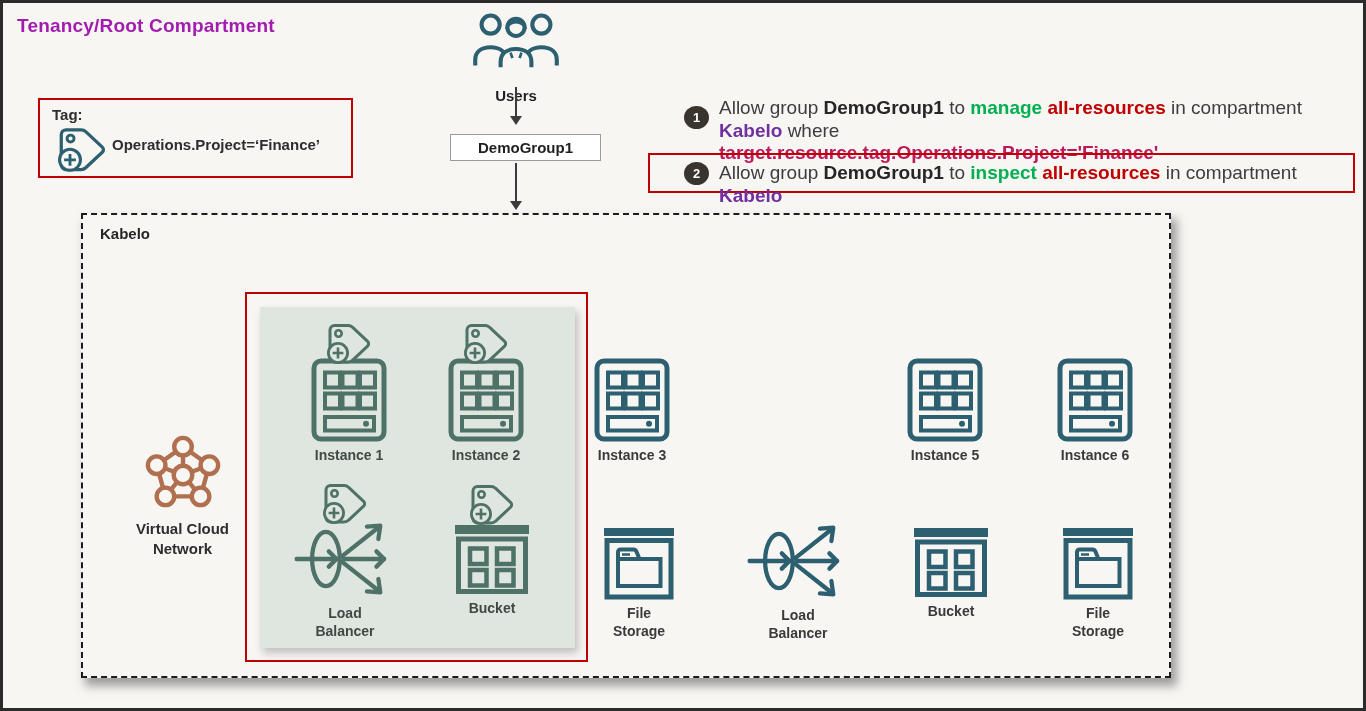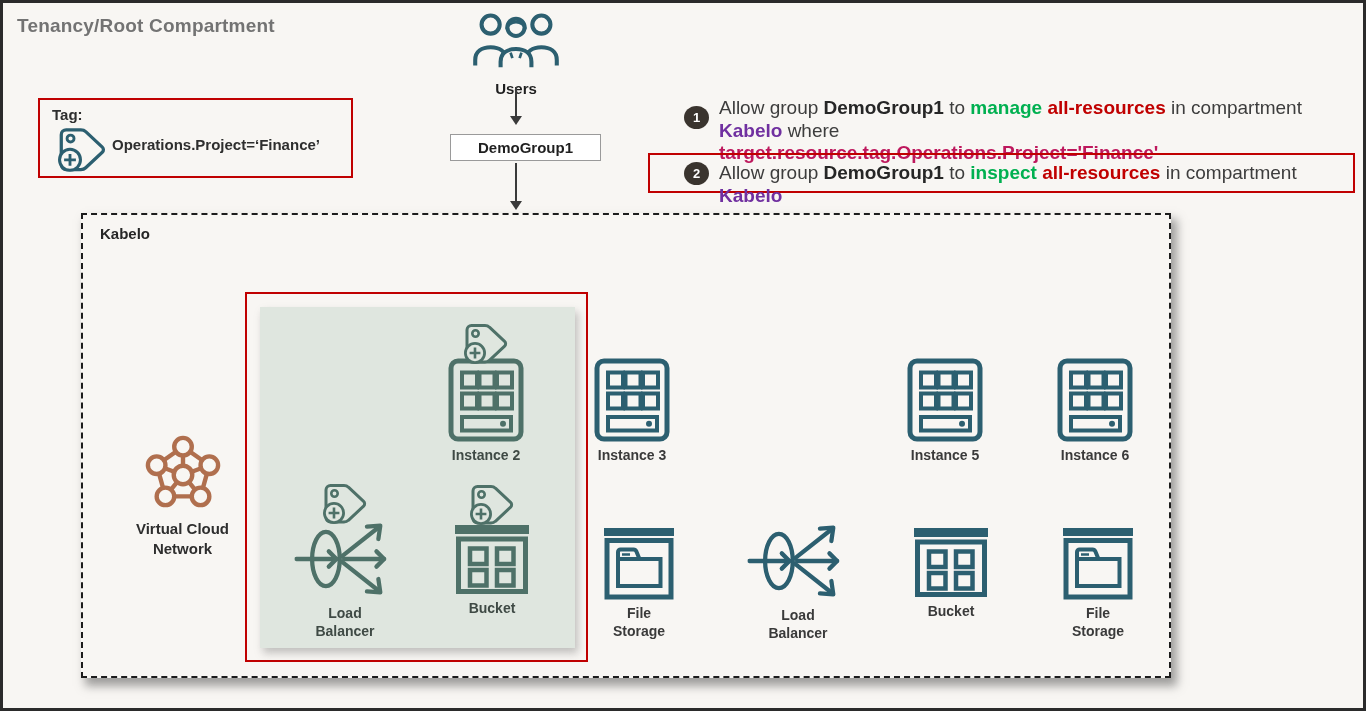--- a/index.html
+++ b/index.html
@@ -3,29 +3,29 @@
 <meta charset="utf-8">
 <style>
   html,body{margin:0;padding:0;background:#e9e9e9;}
   .canvas{
     position:relative;width:1366px;height:711px;box-sizing:border-box;
     background:#f8f6f3;border:3px solid #2b2b2b;overflow:hidden;
     font-family:"Liberation Sans","DejaVu Sans",sans-serif;color:#333;
   }
   .abs{position:absolute;}
   
-  .page-title{left:14px;top:12px;font-size:19px;font-weight:bold;color:#737373;letter-spacing:.2px;}
+  .page-title{left:14px;top:12px;font-size:19px;font-weight:bold;color:#a21caf;letter-spacing:.2px;}
   
   .tag-legend{left:35px;top:95px;width:315px;height:80px;border:2.5px solid #c00000;box-sizing:border-box;}
   .tag-legend .heading{position:absolute;left:12px;top:6px;font-size:15px;font-weight:bold;color:#2e2e2e;}
   .tag-legend .tagicon{position:absolute;left:16px;top:26px;}
   .tag-legend .value{position:absolute;left:72px;top:36px;font-size:15px;font-weight:bold;color:#2e2e2e;}
   
   .users-wrap{left:461px;top:8px;width:104px;text-align:center;}
-  .users-wrap .lbl{font-size:15px;font-weight:bold;color:#1f1f1f;margin-top:7px;}
+  .users-wrap .lbl{font-size:15px;font-weight:bold;color:#1f1f1f;margin-top:14px;}
   .group-box{left:447px;top:131px;width:151px;height:27px;background:#fff;border:1.5px solid #9a9a9a;
     box-sizing:border-box;display:flex;align-items:center;justify-content:center;
     font-size:15px;font-weight:bold;color:#1f1f1f;}
   .vline{width:2px;background:#3a3a3a;}
   .ahead{width:0;height:0;border-left:6px solid transparent;border-right:6px solid transparent;border-top:9px solid #3a3a3a;}
   
   .policy-wrap{left:596px;top:104px;width:96px;text-align:center;color:#23657a;}
   .policy-wrap .lbl{font-size:15px;font-weight:bold;color:#1f1f1f;margin-top:-2px;}
   
   .num-badge{width:25px;height:23px;border-radius:50%;background:#3a342e;color:#fff;
@@ -206,20 +206,29 @@
       <svg width="78" height="78" viewBox="0 0 80 80">
           <use href="#sym-vcn"></use>
         </svg>
       <div class="lbl">Virtual Cloud Network</div>
     </div>
 
     <div class="hl-box">
       <div class="hl-panel"></div>
     </div>
 
+    <div class="item muted" style="left:206px;top:107px;">
+      <svg class="tag" width="46" height="44" viewBox="0 0 46 44">
+          <use href="#sym-tag"></use>
+        </svg>
+      <svg class="ic" width="76" height="84" viewBox="0 0 76 84" style="margin-top:36px">
+          <use href="#sym-instance"></use>
+        </svg>
+      <div class="lbl">Instance 1</div>
+    </div>
 
     <div class="item muted" style="left:343px;top:107px;">
       <svg class="tag" width="46" height="44" viewBox="0 0 46 44">
           <use href="#sym-tag"></use>
         </svg>
       <svg class="ic" width="76" height="84" viewBox="0 0 76 84" style="margin-top:36px">
           <use href="#sym-instance"></use>
         </svg>
       <div class="lbl">Instance 2</div>
     </div>

